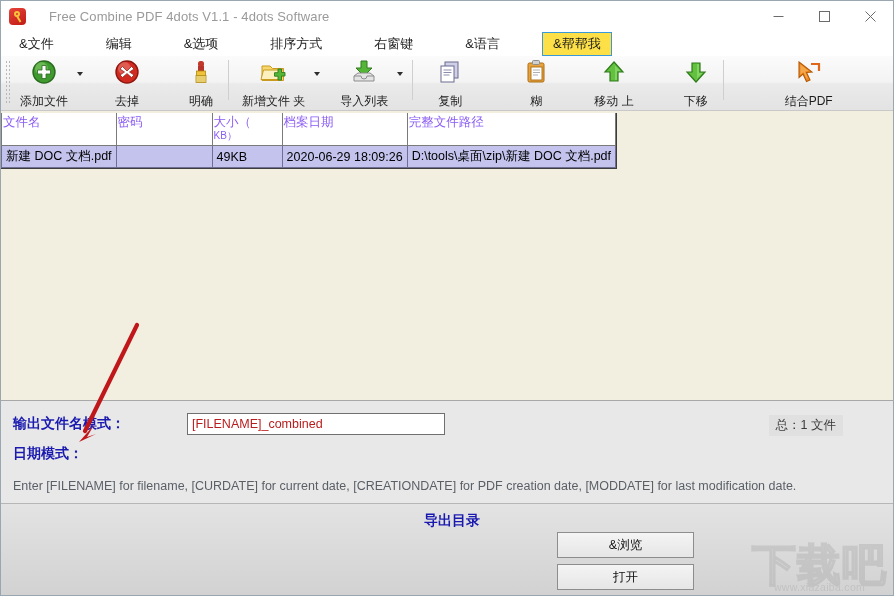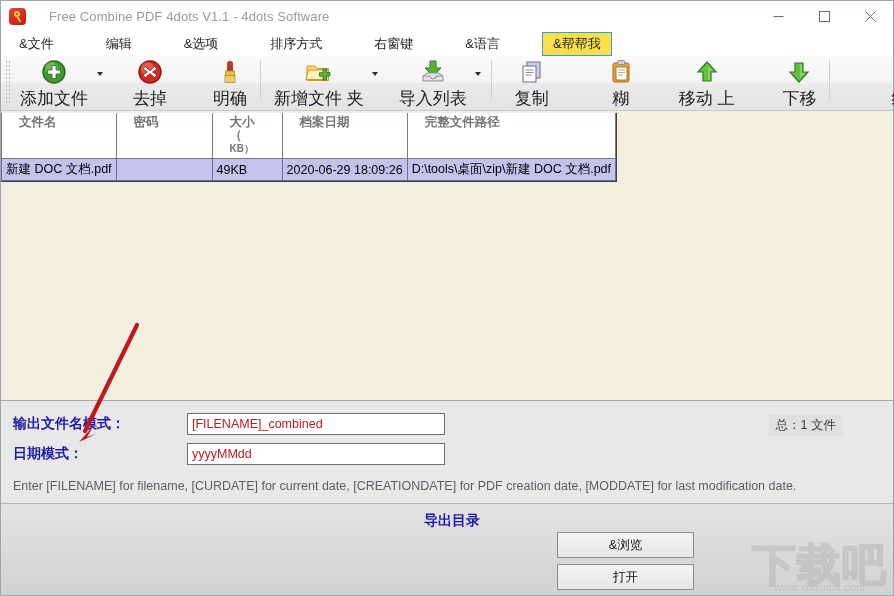--- a/index.html
+++ b/index.html
@@ -80,21 +80,21 @@
     background-image:radial-gradient(#b8b8b8 38%,transparent 40%);
     background-size:3px 4px;flex:0 0 auto;
   }
   .tb-item{
     display:flex;flex-direction:column;align-items:center;justify-content:flex-start;
     padding:3px 6px 0 6px;height:52px;box-sizing:border-box;
     position:relative;flex:0 0 auto;
   }
   .tb-ico{width:28px;height:28px;display:flex;align-items:center;justify-content:center;}
   .tb-ico svg{display:block;}
-  .tb-label{font-size:17px;color:#1c1c1c;margin-top:2px;white-space:nowrap;}
+  .tb-label{font-size:12px;color:#1c1c1c;margin-top:8px;white-space:nowrap;}
   .tb-caret{
     width:11px;height:52px;display:flex;align-items:center;justify-content:center;
     flex:0 0 auto;
   }
   .tb-caret i{
     display:block;width:0;height:0;
     border-left:3.5px solid transparent;border-right:3.5px solid transparent;
     border-top:4px solid #2d2d2d;margin-bottom:16px;
   }
   .tb-sep{
@@ -108,22 +108,22 @@
     border-bottom:1px solid #a8a8a8;
   }
   .grid{
     position:absolute;left:0;top:2px;
     border:1px solid #3d3d3d;border-left:none;border-top:none;
     background:#ffffff;
   }
   table.files{border-collapse:collapse;table-layout:fixed;}
   table.files th{
     background:#ffffff;border:1px solid #7a7a7a;border-top:none;
-    font-weight:bold;font-size:12.5px;color:#737373;
-    text-align:left;padding:3px 17px;vertical-align:top;height:26px;
+    font-weight:normal;font-size:12.5px;color:#8b5cf6;
+    text-align:left;padding:3px 1px;vertical-align:top;height:26px;
     box-sizing:border-box;line-height:1.05;
   }
   table.files th .sub{font-size:10px;}
   table.files td{
     background:#c3c3ee;border:1px solid #6f6f93;
     font-size:12.5px;color:#000;padding:2px 4px;height:22px;
     box-sizing:border-box;white-space:nowrap;overflow:hidden;
   }
 
   
@@ -423,21 +423,20 @@
     </div>
   </div>
 
   <div class="patterns">
     <div class="prow">
       <div class="plabel">输出文件名模式：</div>
       <input class="pinput" type="text" value="[FILENAME]_combined" style="">
     </div>
     <div class="prow">
       <div class="plabel">日期模式：</div>
-      <input class="pinput" type="text" value="yyyyMMdd" style="">
     </div>
     <div class="badge">总：1 文件</div>
     <div class="helptext">Enter [FILENAME] for filename, [CURDATE] for current date, [CREATIONDATE] for PDF creation date, [MODDATE] for last modification date.</div>
   </div>
 
   <div class="outdir">
     <div class="outdir-title">导出目录</div>
   </div>
 
   <div class="btn" id="btn-browse">&amp;浏览</div>

